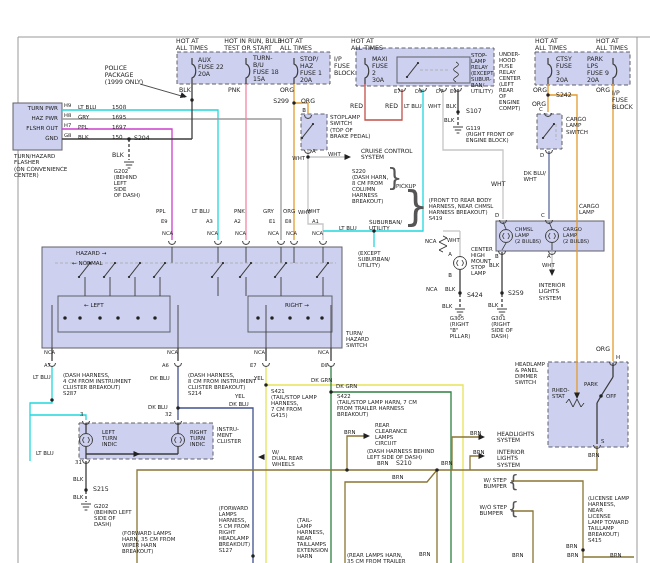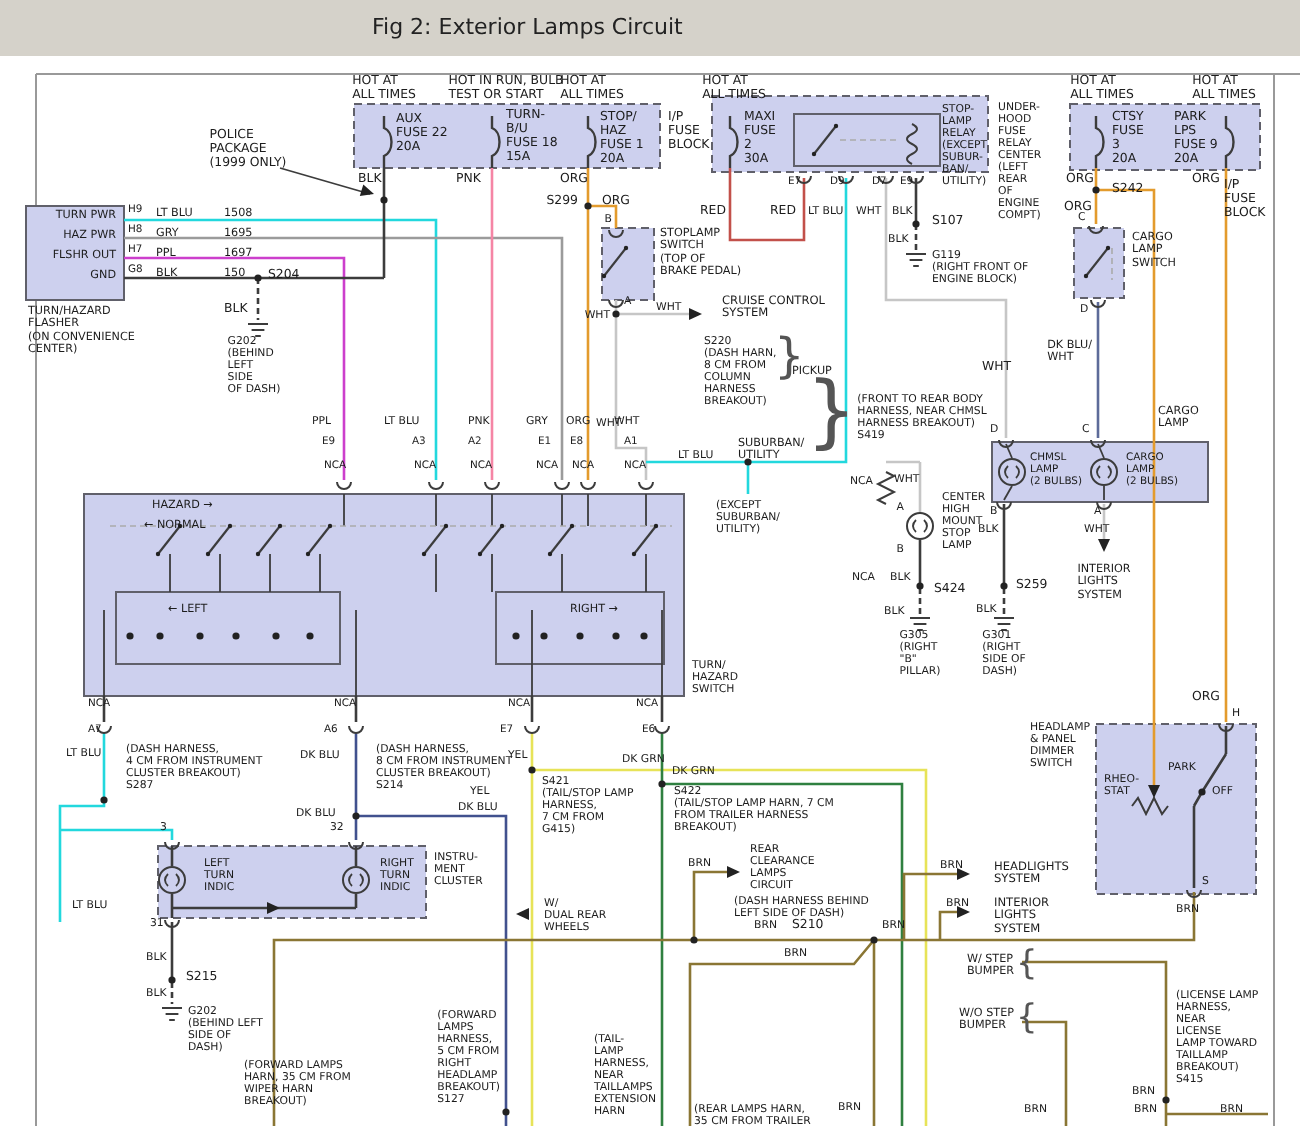--- a/index.html
+++ b/index.html
@@ -7,23 +7,20 @@
          font-family:"DejaVu Sans","Liberation Sans",sans-serif;}
   #titlebar{position:absolute;left:0;top:0;width:650px;height:28px;background:#d5d2ca;}
   #titlebar span{position:absolute;left:186px;top:7px;font-size:11px;color:#222;}
   #canvas{position:absolute;left:0;top:0;}
   .lbl{position:absolute;color:#1c1c1c;white-space:pre;line-height:1.12;}
 </style>
 </head>
 <body>
 
 <div id="stage">
-  <div id="titlebar">
-    <span>Fig 2: Exterior Lamps Circuit</span>
-  </div>
   <svg id="canvas" width="650" height="563" viewBox="0 0 650 563">
       <polyline points="18,37 650,37" fill="none" stroke="#999999" stroke-width="1"></polyline>
       <polyline points="18,37 18,563" fill="none" stroke="#999999" stroke-width="1"></polyline>
       <polyline points="637,37 637,563" fill="none" stroke="#999999" stroke-width="1"></polyline>
       <rect x="13" y="103" width="49" height="47" fill="#cdd0ee" stroke="#60606a" stroke-width="1" stroke-dasharray="none"></rect>
       <rect x="177" y="52" width="153" height="32" fill="#cdd0ee" stroke="#60606a" stroke-width="1" stroke-dasharray="4,2.5"></rect>
       <rect x="356" y="48" width="138" height="38" fill="#cdd0ee" stroke="#60606a" stroke-width="1" stroke-dasharray="4,2.5"></rect>
       <rect x="397" y="57" width="73" height="26" fill="none" stroke="#60606a" stroke-width="1" stroke-dasharray="none"></rect>
       <rect x="535" y="52" width="95" height="33" fill="#cdd0ee" stroke="#60606a" stroke-width="1" stroke-dasharray="4,2.5"></rect>
       <rect x="301" y="114" width="26" height="36" fill="#cdd0ee" stroke="#60606a" stroke-width="1" stroke-dasharray="4,2.5"></rect>

